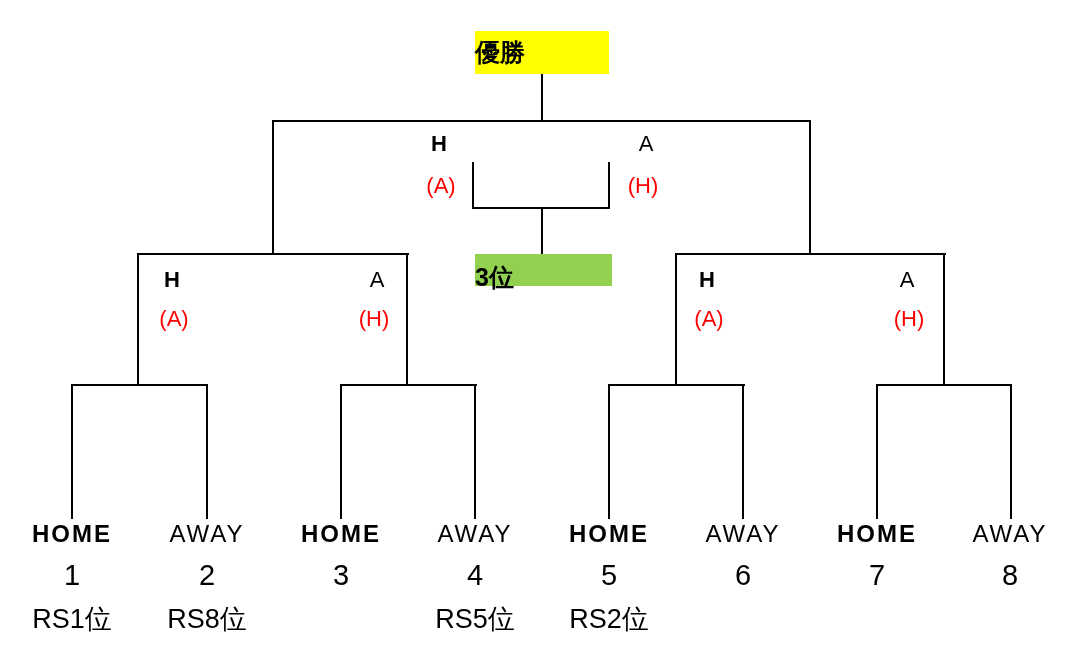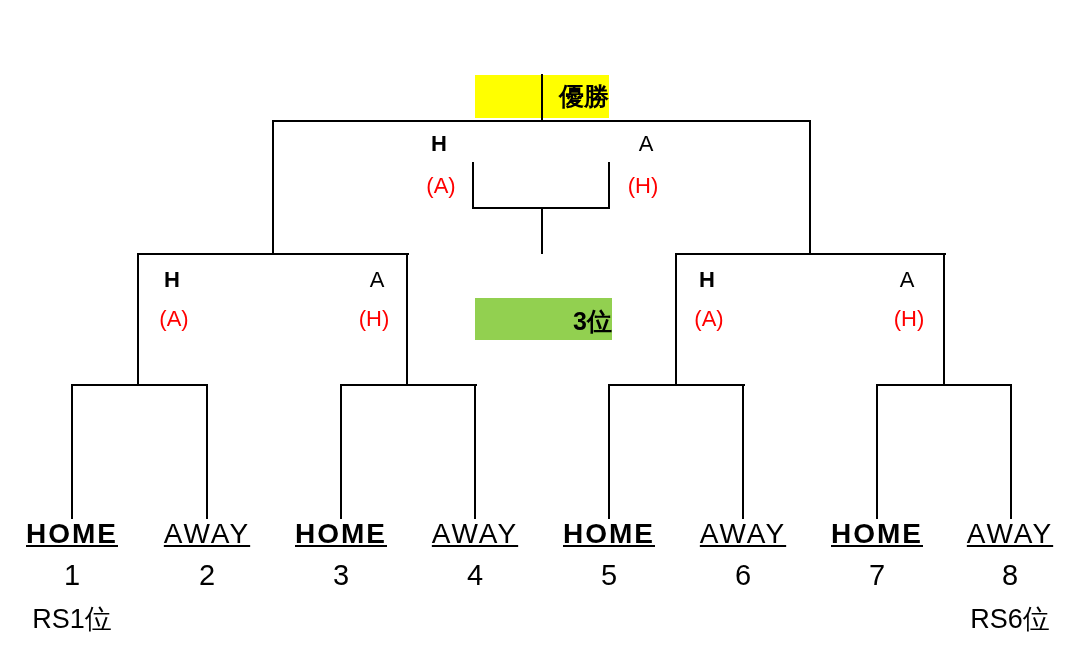--- a/index.html
+++ b/index.html
@@ -22,56 +22,54 @@
     height: 665px;
     background: #ffffff;
     overflow: hidden;
   }
   .line {
     position: absolute;
     background: var(--line-color);
   }
   .result-box {
     position: absolute;
-    text-align: right;
+    text-align: left;
     font-size: 25px;
     font-weight: bold;
-    margin-top: 44px;
   }
   .champion-box {
     left: 475px; top: 31px;
     width: 134px; height: 43px;
     line-height: 43px;
     background: var(--champion-bg);
   }
   .third-box {
     left: 475px; top: 254px;
-    width: 137px; height: 42px;
+    width: 137px; height: 32px;
     line-height: 46px;
     background: var(--third-bg);
   }
   .match-label {
     position: absolute;
     transform: translate(-50%, -50%);
     font-size: 22px;
     white-space: nowrap;
   }
   .match-label.home { font-weight: bold; }
   .match-label.swap { color: var(--swap-red); }
   .team-col {
     position: absolute;
     top: 520px;
     width: 134px;
     text-align: center;
   }
   .team-role {
-    font-size: 28px;
+    font-size: 24px;
     line-height: 28px;
     letter-spacing: 2px;
-    text-decoration: underline;
   }
   .team-col.home .team-role { font-weight: bold; }
   .team-number {
     font-size: 29px;
     line-height: 34px;
     margin-top: 10px;
   }
   .team-seed {
     font-size: 27px;
     line-height: 34px;
@@ -136,40 +134,42 @@
   <div class="line" style="left:1010px; top:384px; width:2px; height:135px;"></div>
 
   <div class="team-col home" style="left:5px;">
     <div class="team-role">HOME</div>
     <div class="team-number">1</div>
     <div class="team-seed">RS1位</div>
   </div>
   <div class="team-col away" style="left:140px;">
     <div class="team-role">AWAY</div>
     <div class="team-number">2</div>
+    <div class="team-seed">RS8位</div>
   </div>
   <div class="team-col home" style="left:274px;">
     <div class="team-role">HOME</div>
     <div class="team-number">3</div>
   </div>
   <div class="team-col away" style="left:408px;">
     <div class="team-role">AWAY</div>
     <div class="team-number">4</div>
+    <div class="team-seed">RS5位</div>
   </div>
   <div class="team-col home" style="left:542px;">
     <div class="team-role">HOME</div>
     <div class="team-number">5</div>
+    <div class="team-seed">RS2位</div>
   </div>
   <div class="team-col away" style="left:676px;">
     <div class="team-role">AWAY</div>
     <div class="team-number">6</div>
   </div>
   <div class="team-col home" style="left:810px;">
     <div class="team-role">HOME</div>
     <div class="team-number">7</div>
   </div>
   <div class="team-col away" style="left:943px;">
     <div class="team-role">AWAY</div>
     <div class="team-number">8</div>
-    <div class="team-seed">RS6位</div>
   </div>
 
 </div>
 
 </body></html>

